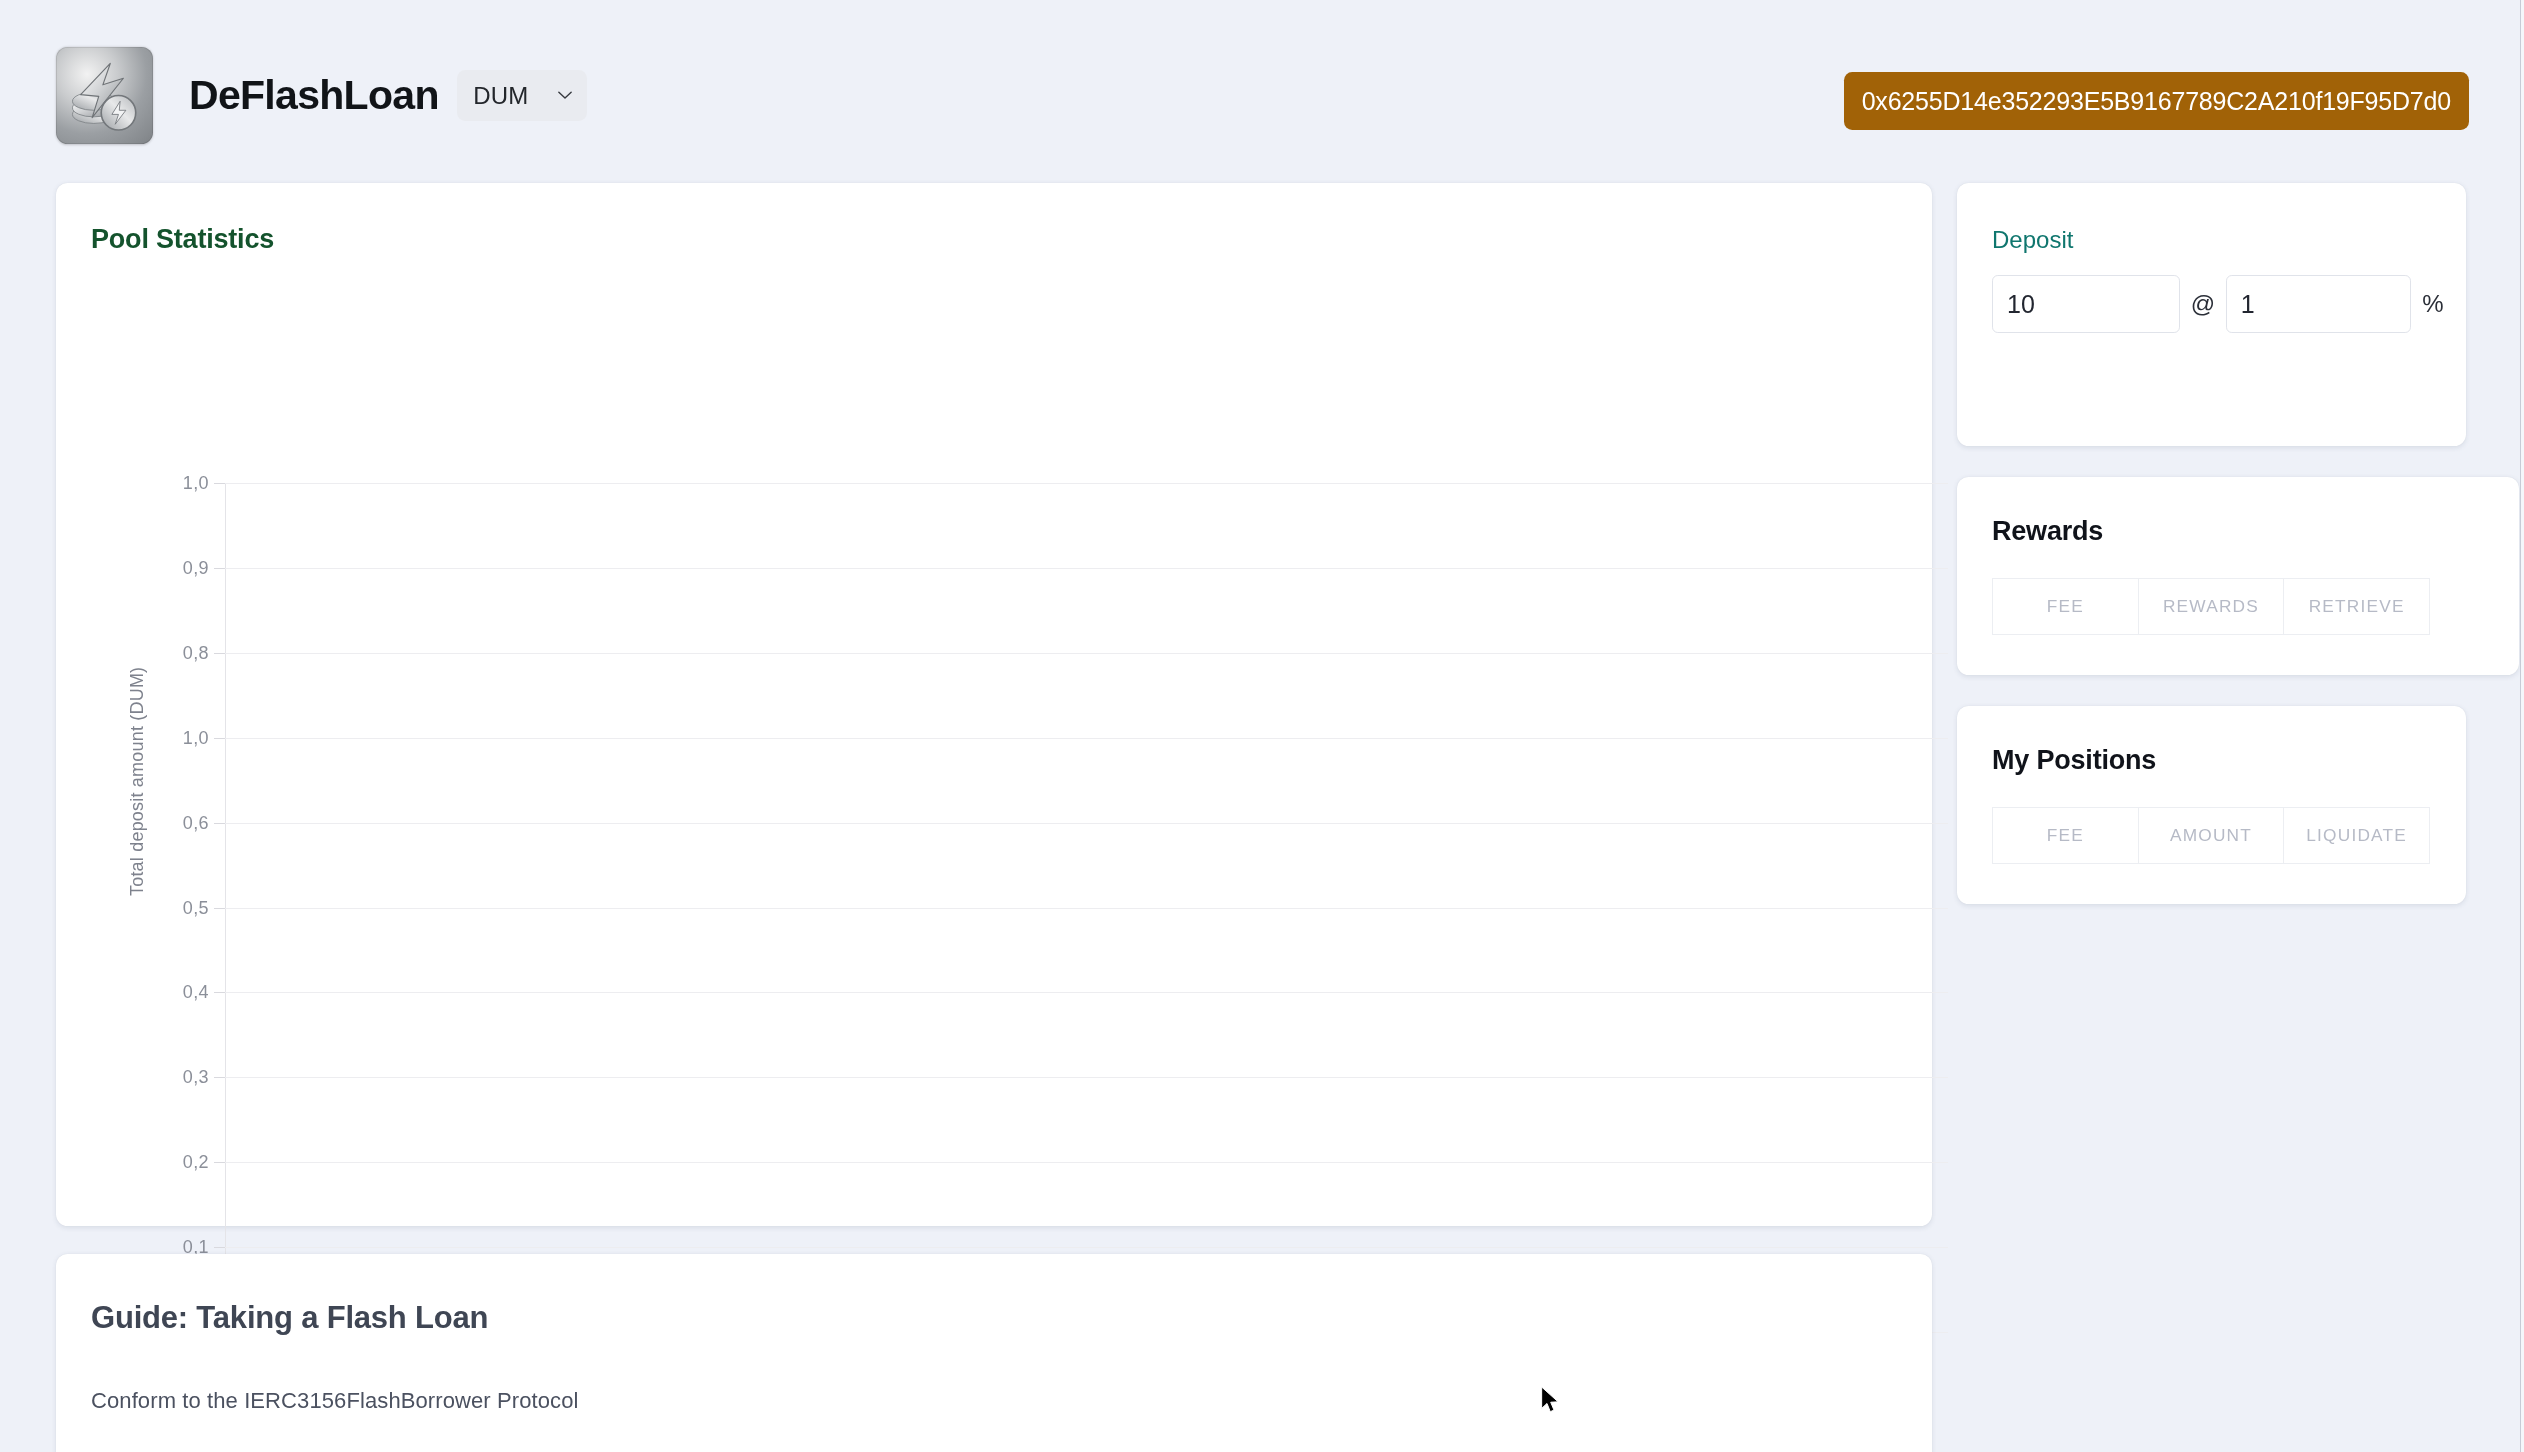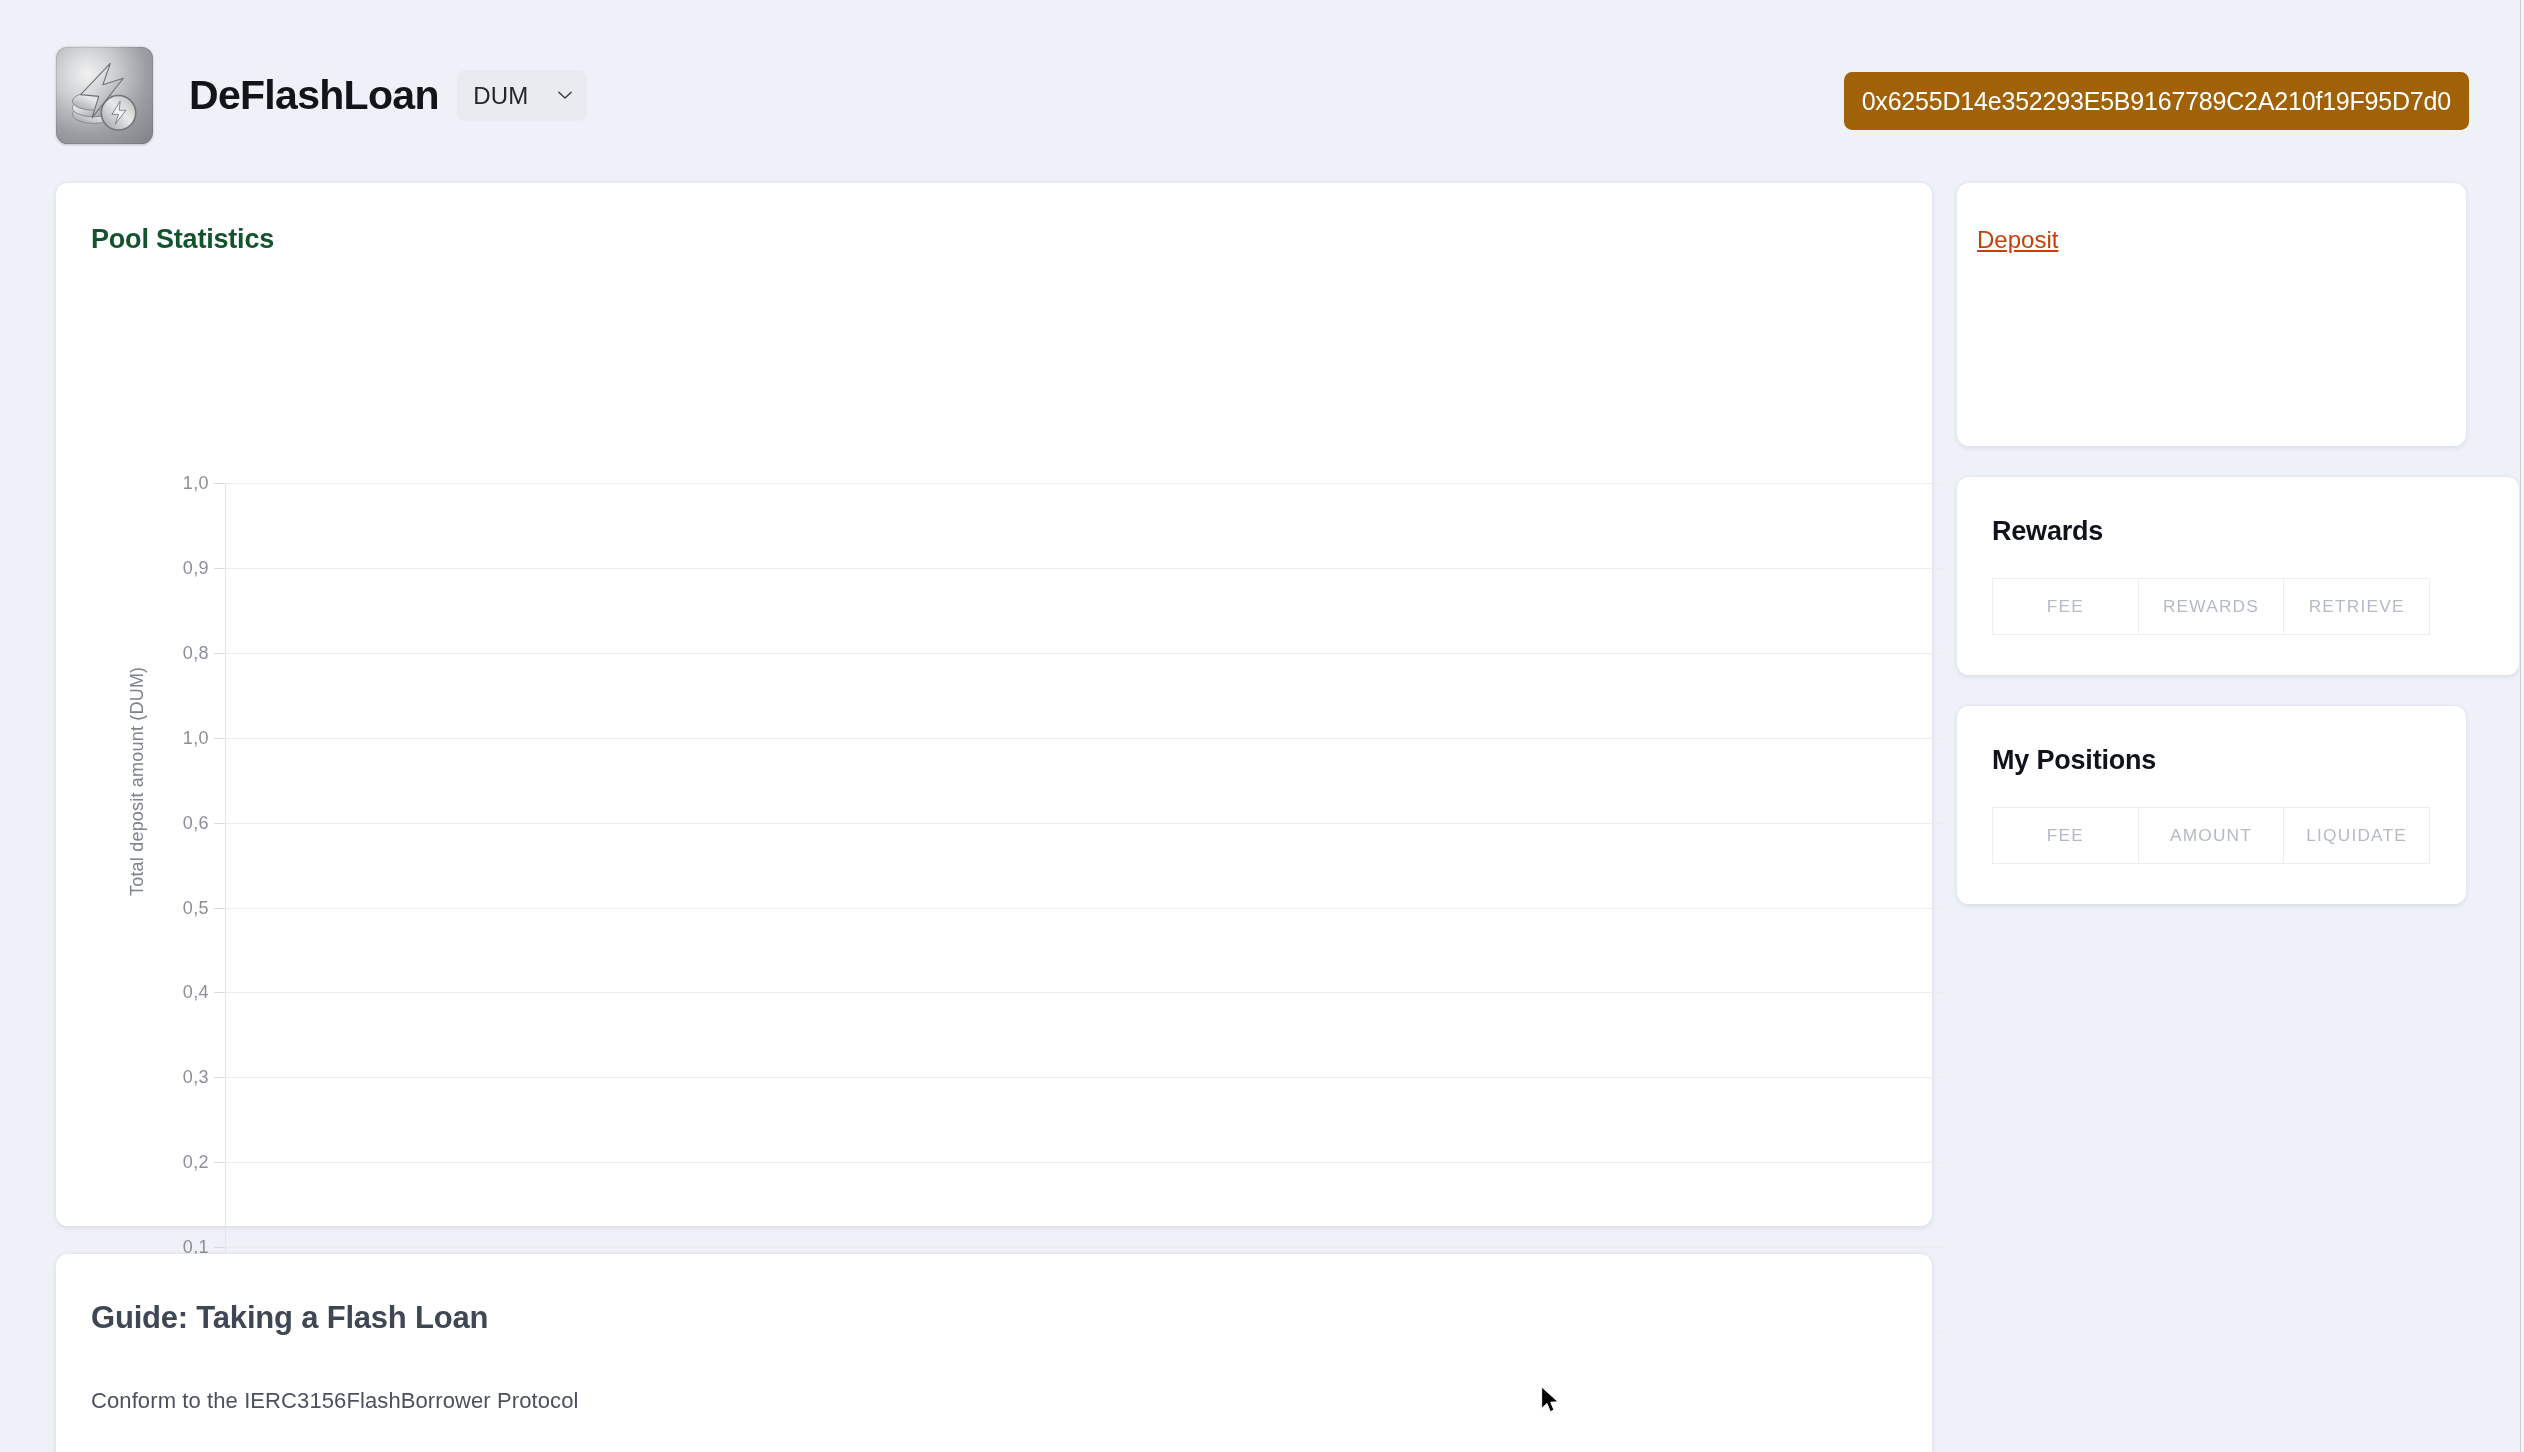--- a/index.html
+++ b/index.html
@@ -217,25 +217,24 @@
 
   
   #deposit-card {
     left: 1957px;
     top: 183px;
     width: 509px;
     height: 263px;
   }
   .field-label {
     position: absolute;
-    left: 20px;
+    left: 35px;
     top: 43px;
     font-size: 24px;
-    color: #c2410c;
-    text-decoration: underline;
+    color: #0f766e;
   }
   .input-row {
     position: absolute;
     left: 35px;
     top: 92px;
     width: 438px;
     display: flex;
     align-items: center;
   }
   .num-input {
@@ -429,20 +428,26 @@
   </div>
 </div>
 
 <div class="card" id="guide-card">
   <div class="guide-title">Guide: Taking a Flash Loan</div>
   <div class="guide-sub">Conform to the IERC3156FlashBorrower Protocol</div>
 </div>
 
 <div class="card" id="deposit-card">
   <div class="field-label">Deposit</div>
+  <div class="input-row">
+    <input class="num-input" id="deposit-amount-input" type="text" value="10" style="">
+    <span class="at-sign">@</span>
+    <input class="num-input" id="deposit-rate-input" type="text" value="1" style="">
+    <span class="pct-sign">%</span>
+  </div>
 </div>
 
 <div class="card" id="rewards-card">
   <div class="panel-title">Rewards</div>
   <table class="mini-table">
     <thead>
       <tr>
         <th>FEE</th>
         <th>REWARDS</th>
         <th>RETRIEVE</th>

